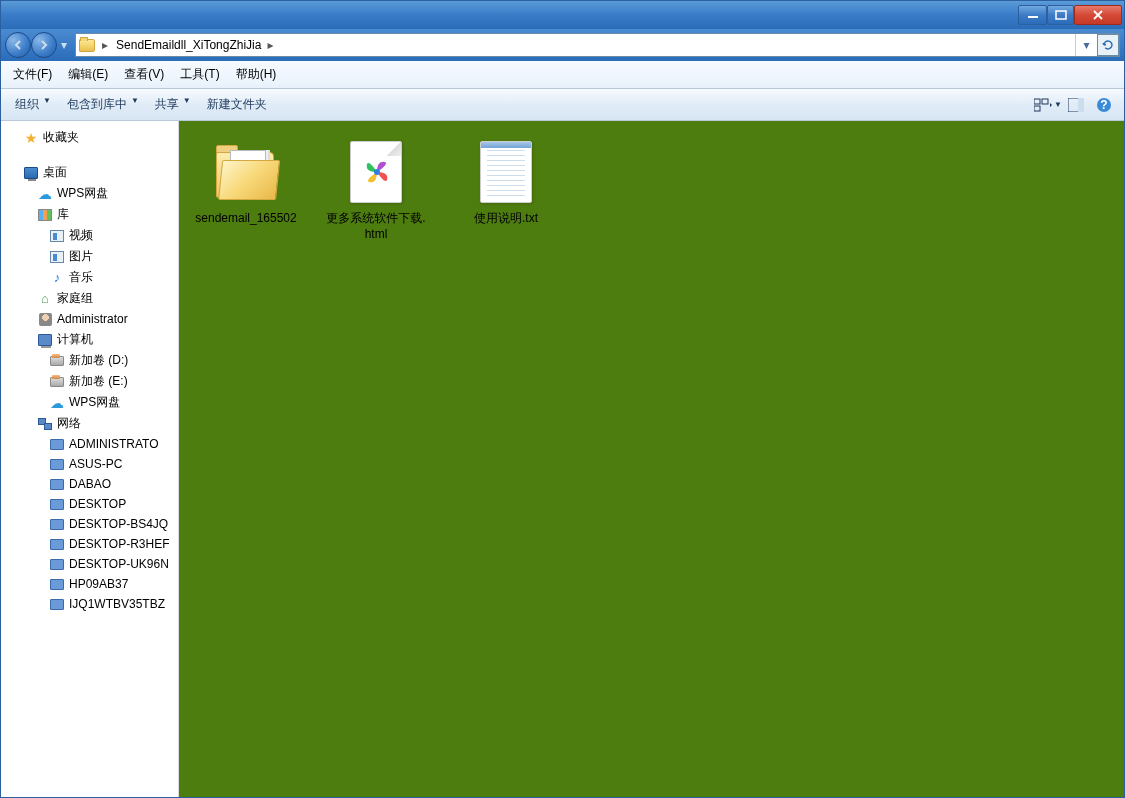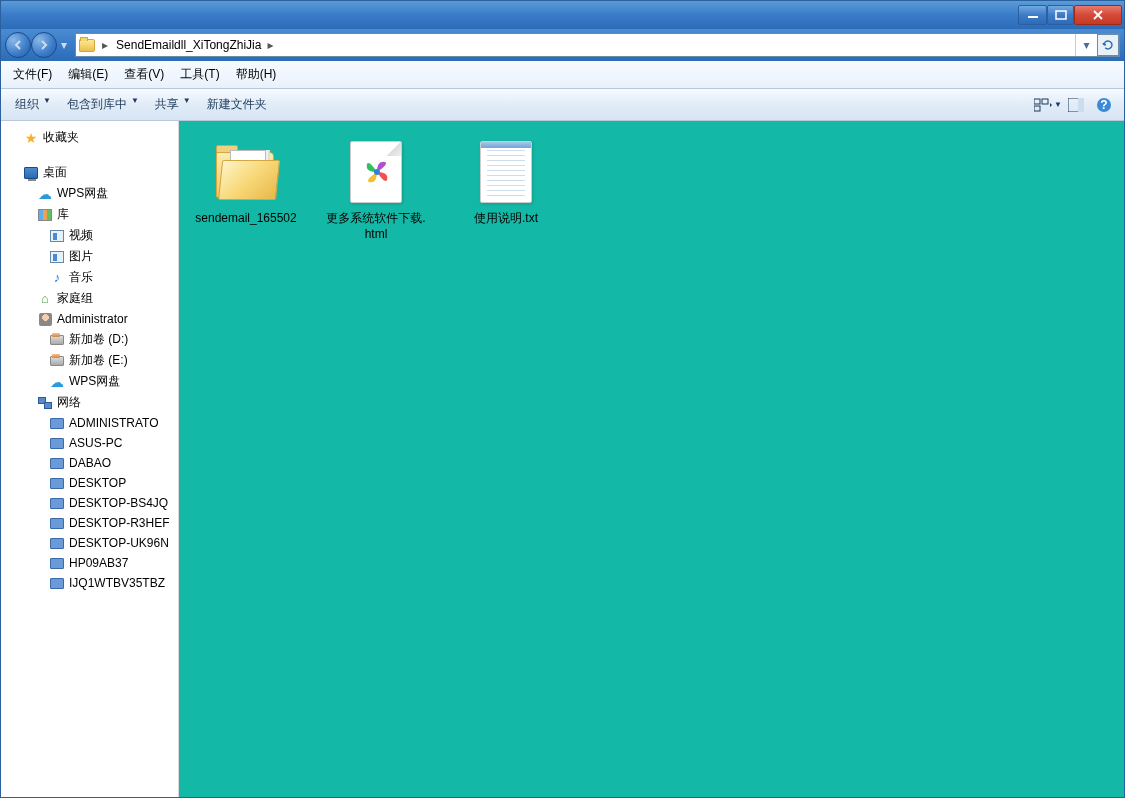--- a/index.html
+++ b/index.html
@@ -45,21 +45,21 @@
 
 .body-area { flex: 1; display: flex; background: #fff; }
 
 .sidebar { width: 178px; background: #fff; border-right: 1px solid #d9d9d9; overflow-y: auto; padding: 6px 0; }
 .sb-item { display: flex; align-items: center; gap: 4px; padding: 2px 4px 2px 10px; color: #000; white-space: nowrap; overflow:hidden;}
 .sb-item.lvl1 { padding-left: 22px; }
 .sb-item.lvl2 { padding-left: 36px; }
 .sb-item.lvl3 { padding-left: 48px; }
 .sb-ic { width: 16px; height: 16px; display: flex; align-items: center; justify-content: center; flex-shrink:0;}
 
-.content { flex: 1; background: #14b8a6; padding: 12px; display: flex; flex-wrap: wrap; align-content: flex-start; gap: 0 20px; }
+.content { flex: 1; background: #4d7c0f; padding: 12px; display: flex; flex-wrap: wrap; align-content: flex-start; gap: 0 20px; }
 .file-item { width: 110px; display: flex; flex-direction: column; align-items: center; text-align: center; padding: 4px; }
 .file-icon { width: 80px; height: 70px; display: flex; align-items: center; justify-content: center; margin-bottom: 4px; }
 .file-label { color: #000; line-height: 1.3; word-break: break-all; }
 
 .big-folder { width: 64px; height: 52px; position: relative; }
 .big-folder-back { position: absolute; width: 58px; height: 46px; left: 2px; top: 6px; background: linear-gradient(to bottom, #fdecb0, #f0c860); border: 1px solid #d4a840; border-radius: 2px 4px 4px 2px; }
 .big-folder-tab { position: absolute; width: 22px; height: 8px; left: 2px; top: -1px; background: #f0d080; border: 1px solid #d4a840; border-radius: 2px 2px 0 0; }
 .big-folder-paper { position: absolute; width: 36px; height: 40px; left: 16px; top: 4px; background: #fff; border: 1px solid #bbb; box-shadow: 2px 0 0 #eee, 4px 0 0 #ddd; }
 .big-folder-front { position: absolute; width: 58px; height: 40px; left: 4px; top: 14px; background: linear-gradient(135deg, #fef4c8 0%, #f8d878 50%, #e8b84a 100%); border: 1px solid #d4a840; border-radius: 2px; transform: skewX(-6deg); transform-origin: bottom left; }
 
@@ -239,20 +239,26 @@
       <div class="sb-item lvl2">
           <span class="sb-ic home-ic">⌂</span>
           <span>家庭组</span>
         </div>
       <div class="sb-item lvl2">
           <span class="sb-ic">
             <span class="user-ic"></span>
           </span>
           <span>Administrator</span>
         </div>
+      <div class="sb-item lvl2">
+          <span class="sb-ic">
+            <span class="computer-ic"></span>
+          </span>
+          <span>计算机</span>
+        </div>
       <div class="sb-item lvl3">
           <span class="sb-ic">
             <span class="drive-ic d"></span>
           </span>
           <span>新加卷 (D:)</span>
         </div>
       <div class="sb-item lvl3">
           <span class="sb-ic">
             <span class="drive-ic d"></span>
           </span>

